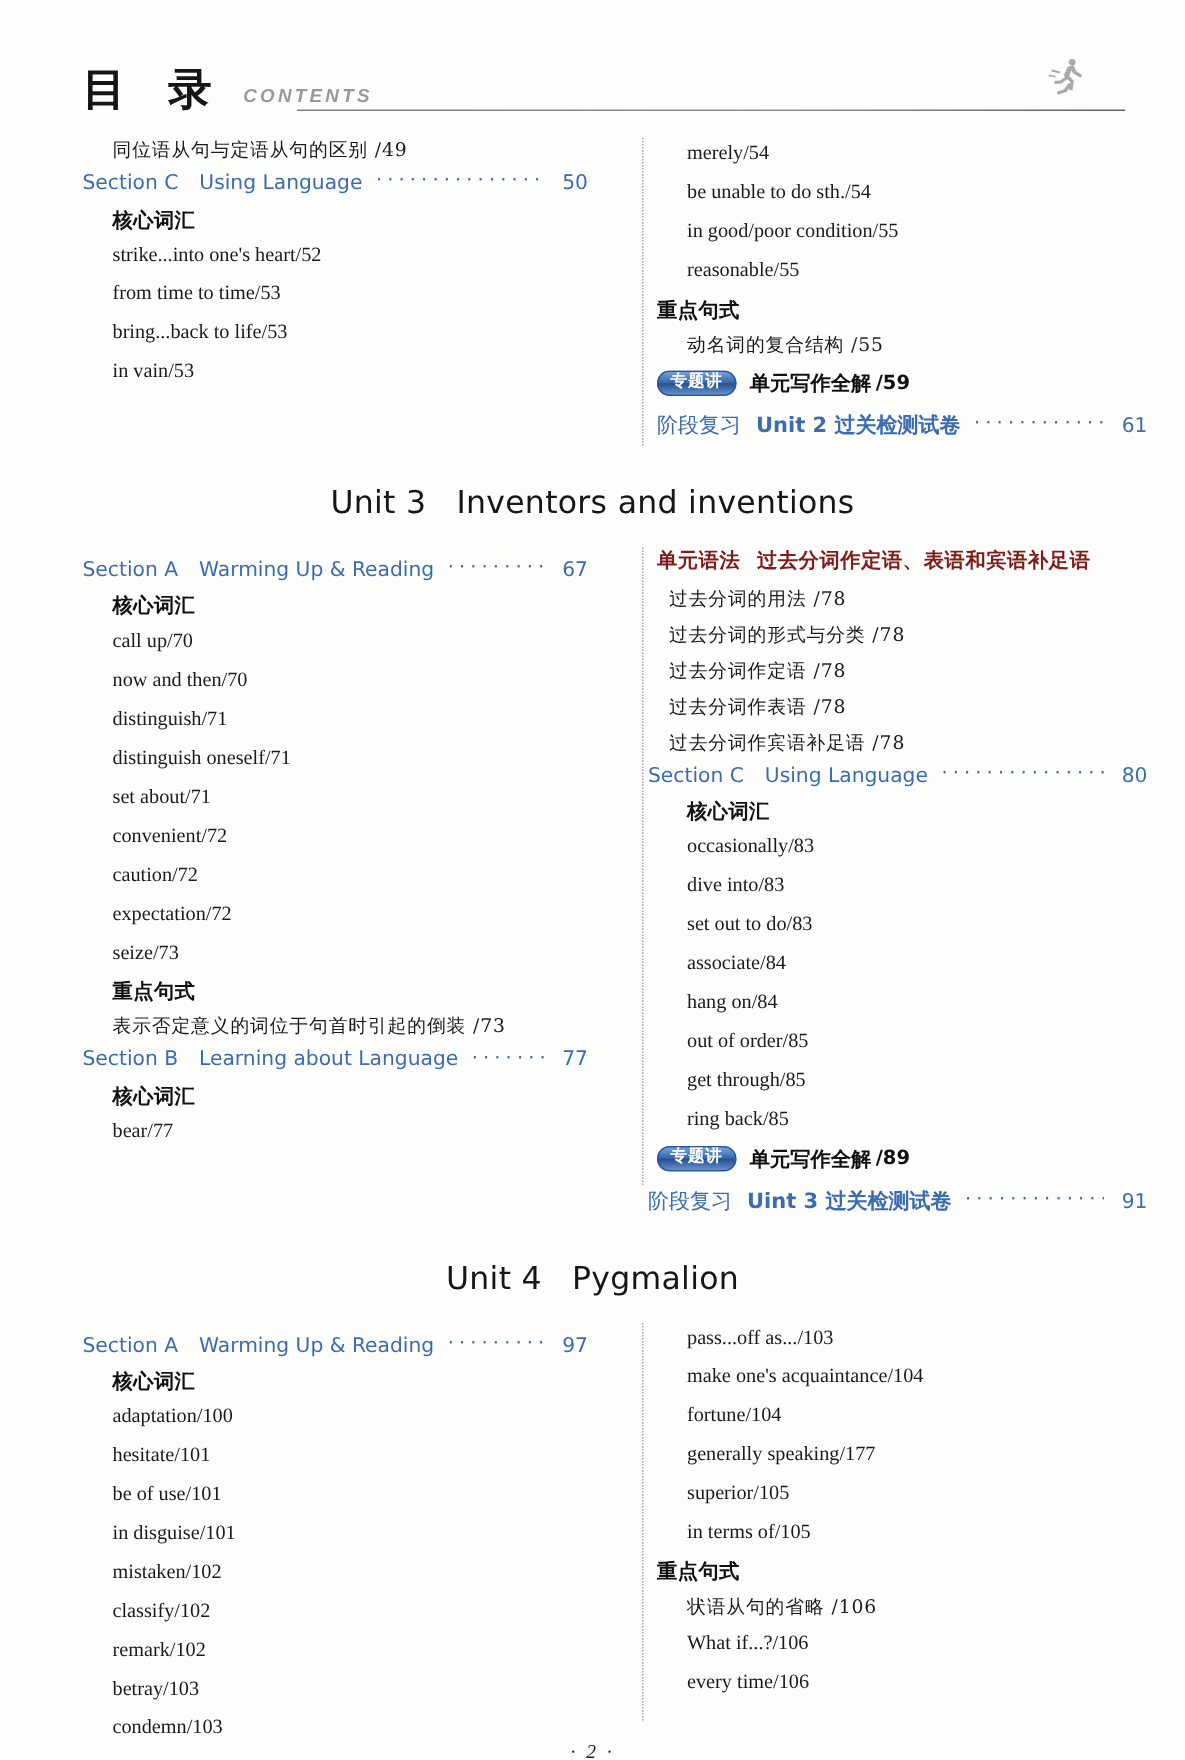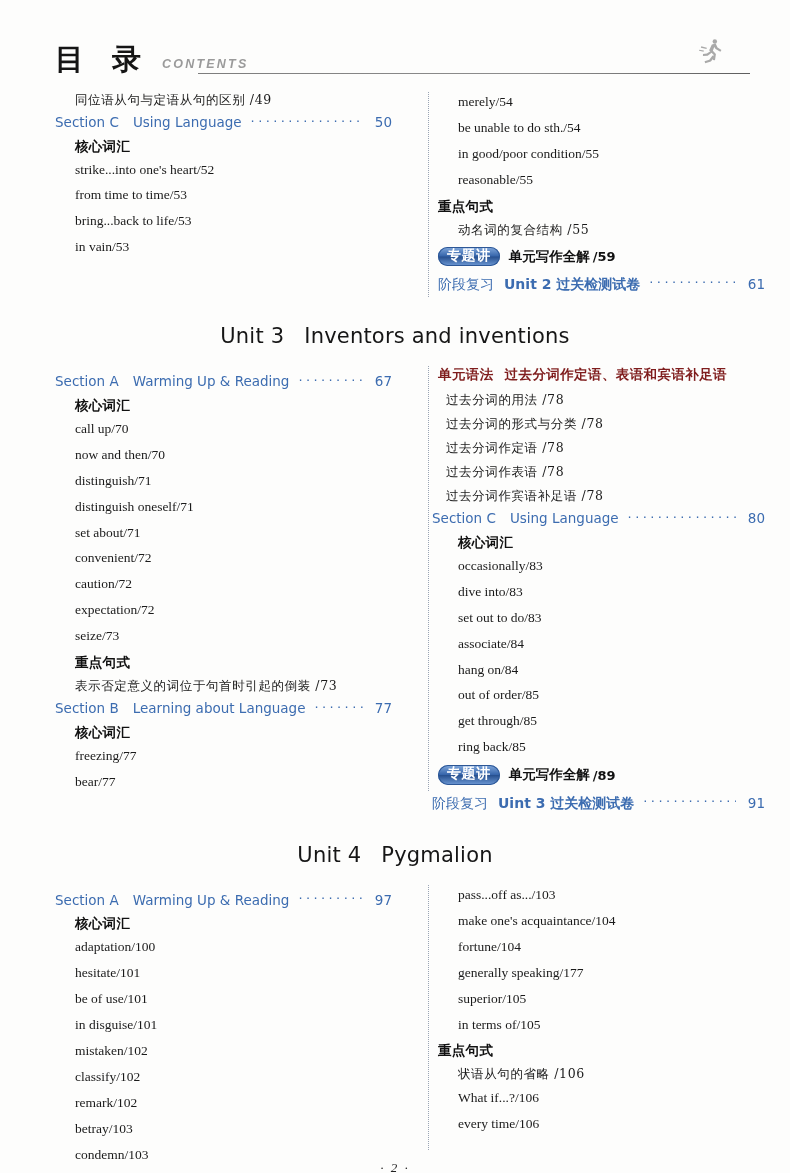--- a/index.html
+++ b/index.html
@@ -78,21 +78,21 @@
     position:absolute;
     left:373px;
     top:0;
     width:1px;
     border-left:1px dotted #9aa4b4;
   }
 
   
   .sec-head{
     display:flex;
-    align-items:flex-end;
+    align-items:center;
     color:#3c6cb0;
     font-family:"DejaVu Sans", sans-serif;
     font-size:13.5px;
     line-height:1;
     margin:9px 0 8px 0;
     white-space:nowrap;
   }
   .sec-label{margin-right:14px;}
   .sec-title{}
   .leader{
@@ -152,22 +152,22 @@
   .grammar-head .gap{display:inline-block;width:11px;}
 
   
   .badge-row{
     display:flex;
     align-items:center;
     margin:10px 0 10px 0;
   }
   .badge{
     display:inline-block;
-    font-family:Liberation Mono, monospace;
-    font-size:14px;
+    font-family:Liberation Sans, sans-serif;
+    font-size:11px;
     font-weight:700;
     color:#ffffff;
     background:linear-gradient(to bottom,#6d9ad4 0%,#2f5ea3 45%,#1d4versus 46%,#2c59a0 60%,#7ba6dd 100%);
     background:linear-gradient(to bottom,#83aadd 0%,#3665ab 48%,#27508f 52%,#6e9ad6 100%);
     border-radius:11px;
     padding:2px 9px 3px 9px;
     letter-spacing:.6px;
     line-height:1.05;
     position:relative;
     box-shadow:0 0 0 1px #2d5796 inset;
@@ -316,21 +316,20 @@
       <div class="cn-head">重点句式</div>
       <div class="cn-entry">表示否定意义的词位于句首时引起的倒装 /73</div>
 
       <div class="sec-head">
         <span class="sec-label">Section B</span>
         <span class="sec-title">Learning about Language</span>
         <span class="leader">··········································································</span>
         <span class="pg">77</span>
       </div>
       <div class="cn-head">核心词汇</div>
-      <div class="entry">freezing/77</div>
       <div class="entry">bear/77</div>
     </div>
 
     <div class="col right">
       <div class="grammar-head"><span>单元语法</span><span class="gap"></span><span>过去分词作定语、表语和宾语补足语</span></div>
       <div class="cn-entry" style="margin-left:8px">过去分词的用法 /78</div>
       <div class="cn-entry" style="margin-left:8px">过去分词的形式与分类 /78</div>
       <div class="cn-entry" style="margin-left:8px">过去分词作定语 /78</div>
       <div class="cn-entry" style="margin-left:8px">过去分词作表语 /78</div>
       <div class="cn-entry" style="margin-left:8px">过去分词作宾语补足语 /78</div>

